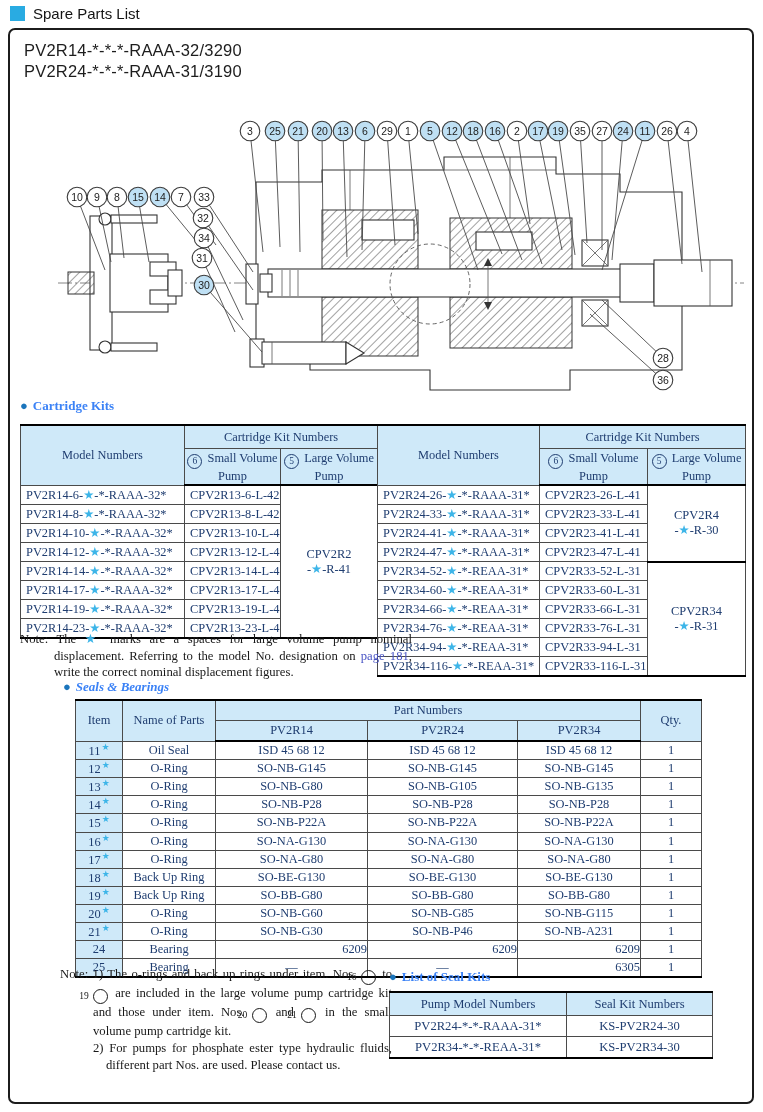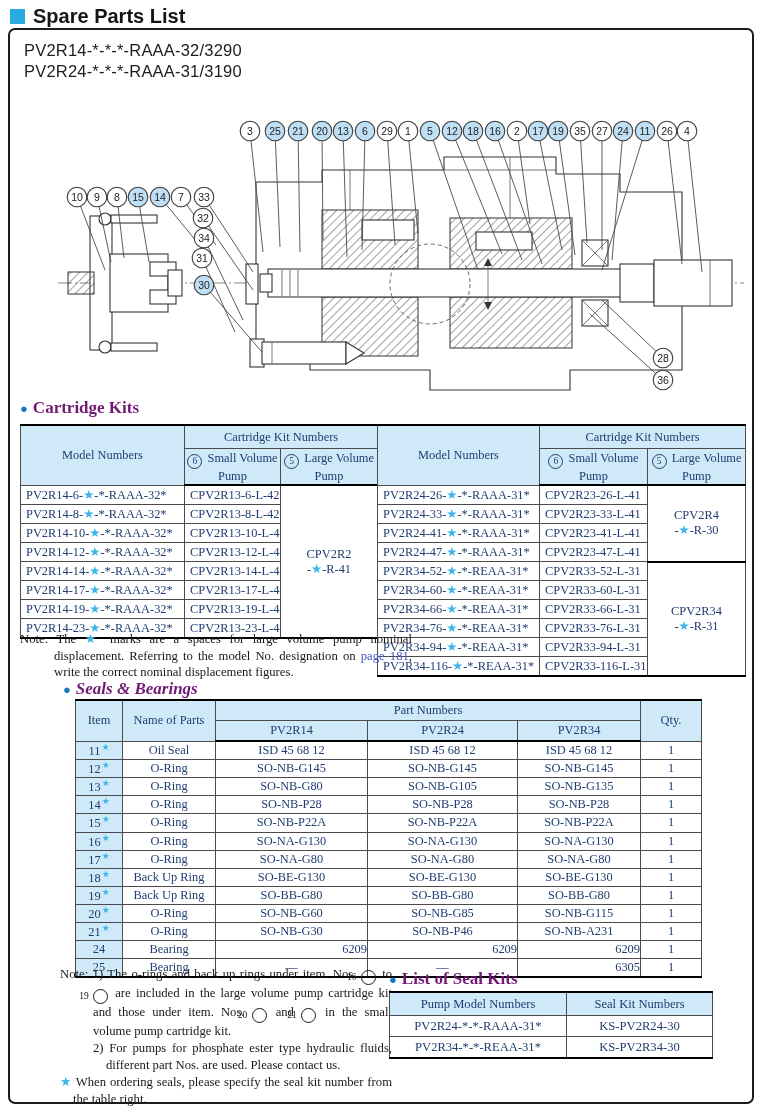--- a/index.html
+++ b/index.html
@@ -5,42 +5,42 @@
   html,body{margin:0;padding:0;}
   body{
     position:relative;width:763px;height:1112px;background:#ffffff;
     font-family:"Liberation Serif",serif;color:#1f1f1f;overflow:hidden;
   }
   .abs{position:absolute;}
 
   
   .title-bar{left:10px;top:5px;display:flex;align-items:center;}
   .title-square{width:15px;height:15px;background:#29ABE2;margin-right:8px;}
-  .title-text{font-family:"Liberation Sans",sans-serif;font-size:20px;font-weight:bold;color:#141414;}
+  .title-text{font-family:"Liberation Sans",sans-serif;font-size:15px;font-weight:normal;color:#141414;}
 
   
   .frame{left:8px;top:28px;width:746px;height:1076px;border:2px solid #1c1c1c;border-radius:7px;box-sizing:border-box;background:#fff;}
 
   
   .models{left:24px;top:40px;font-family:"Liberation Sans",sans-serif;font-size:16.5px;line-height:21px;color:#1d1d1d;letter-spacing:.2px;}
 
   
   #diagram{left:10px;top:112px;}
   .co{fill:#ffffff;stroke:#3a3a3a;stroke-width:1.1;}
   .co.hl{fill:#BFE0F4;}
   .co-num{font-family:"Liberation Sans",sans-serif;font-size:10.5px;fill:#222;text-anchor:middle;}
   .leader{stroke:#4a4a4a;stroke-width:.9;fill:none;}
   .pline{fill:#ffffff;stroke:#333;stroke-width:1.1;}
   .pthin{fill:none;stroke:#555;stroke-width:.8;}
   .phatch{fill:url(#hatch);stroke:#333;stroke-width:1;}
   .cl{stroke:#666;stroke-width:.8;stroke-dasharray:14 3 2 3;}
   .dashed{fill:none;stroke:#555;stroke-width:.9;stroke-dasharray:4 3;}
 
   
-  .section-h{font-size:17px;font-weight:bold;color:#701a75;}
+  .section-h{font-size:13px;font-weight:bold;color:#3b82f6;}
   .bullet{color:#1B75BC;font-size:13px;margin-right:5px;}
   .bullet::before{content:"●";}
 
   
   table{border-collapse:collapse;table-layout:fixed;color:#1F3D70;}
   td,th{border:1px solid #4a4a4a;font-weight:normal;overflow:hidden;white-space:nowrap;}
   .htop{border-top:2.5px solid #000 !important;}
   .hbot{border-bottom:2.5px solid #000 !important;}
   .hdr{background:#CFE9F9;text-align:center;}
   .circ-num{display:inline-block;width:13px;height:13px;line-height:12px;border:1px solid currentColor;border-radius:50%;font-size:9.5px;text-align:center;vertical-align:-2px;margin-right:2px;white-space:nowrap;}
@@ -530,21 +530,20 @@
         <td class=" hbot">—</td>
         <td class=" hbot pn-left">6305</td>
         <td class=" hbot">1</td>
       </tr>
     </tbody>
 </table>
 
 <div class="abs" id="bottom-notes">
   <div class="note-item-1"><span>Note:</span> <span>1)</span> <span>The o-rings and back up rings under item. Nos. <span class="circ-num">16</span> to <span class="circ-num">19</span> are included in the large volume pump cartridge kit and those under item. Nos. <span class="circ-num">20</span> and <span class="circ-num">21</span> in the small volume pump cartridge kit.</span></div>
   <div class="note-item-2"><span>2)</span> <span>For pumps for phosphate ester type hydraulic fluids, different part Nos. are used.  Please contact us.</span></div>
-  <div class="note-star"><span class="star">★</span> When ordering seals, please specify the seal kit number from the table right.</div>
 </div>
 
 <div class="abs section-h" id="sealkits-heading">
   <span class="bullet"></span><span>List of Seal Kits</span>
 </div>
 
 <table class="abs" id="sealkits-table">
   <colgroup>
       <col style="width:177px">
       <col style="width:146px">

